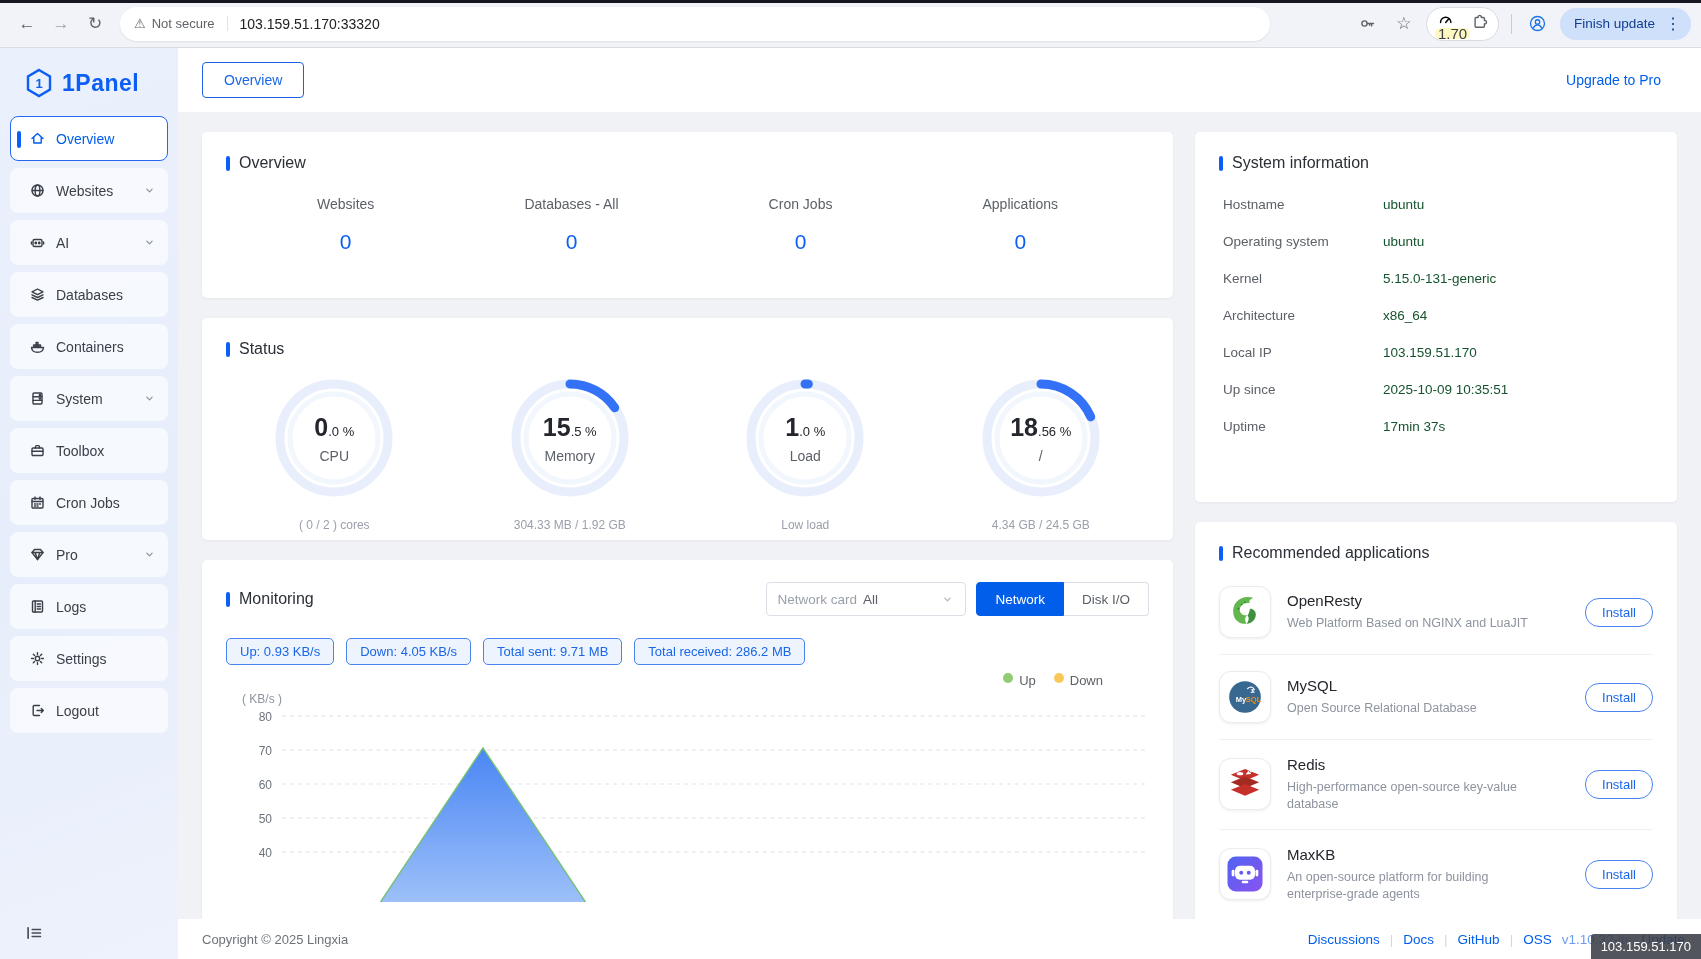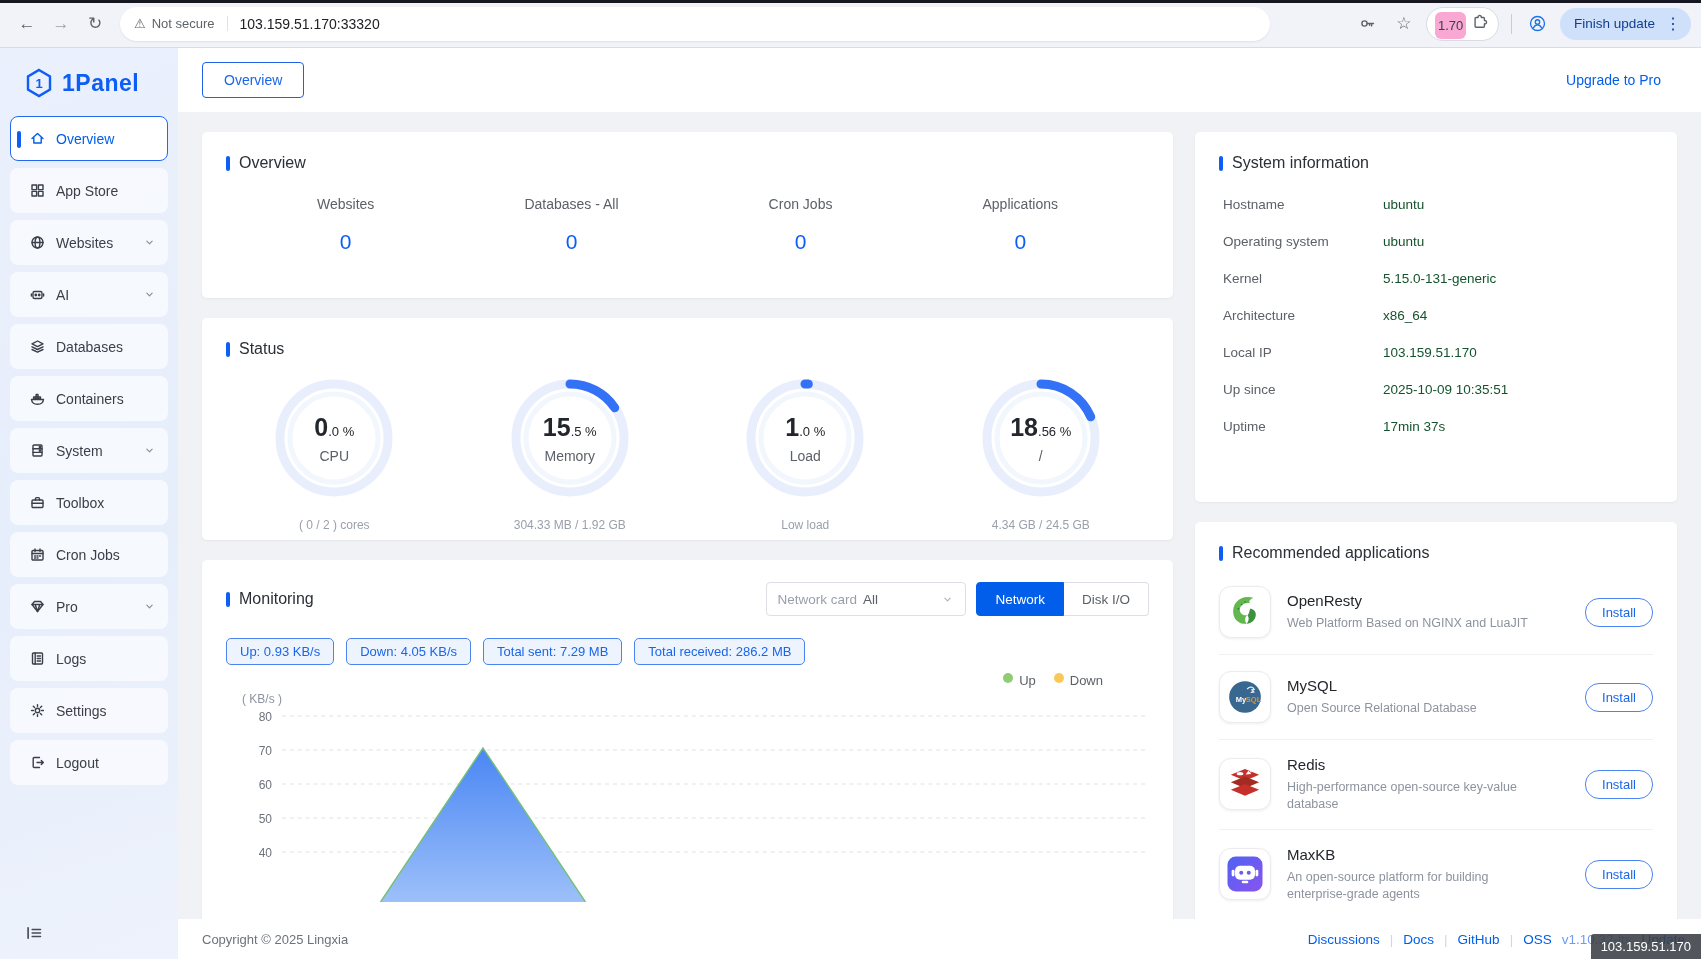--- a/index.html
+++ b/index.html
@@ -11,21 +11,21 @@
   .chrome-top::before { content:""; position:absolute; top:0; left:0; right:0; height:3px; background:#171722; }
   .nav-btn { width:30px; height:30px; border-radius:50%; display:flex; align-items:center; justify-content:center; font-size:17px; color:#5f6368; margin:0 2px; }
   .nav-btn.dim { color:#9aa0a6; }
   .omnibox { flex:0 0 1150px; height:34px; background:#fff; border-radius:17px; display:flex; align-items:center; margin-left:8px; box-shadow:0 1px 2px rgba(0,0,0,.08); padding:0 14px; }
   .ns-chip { display:flex; align-items:center; gap:6px; color:#5f6368; font-size:13px; padding-right:12px; border-right:1px solid #e0e2e6; }
   .url-text { font-size:14px; color:#202124; margin-left:12px; }
   .chrome-right { display:flex; align-items:center; margin-left:auto; gap:8px; }
   .cicon { width:28px; height:28px; display:flex; align-items:center; justify-content:center; color:#5f6368; font-size:17px; }
   .ext-pill { height:34px; border:1px solid #dadce0; border-radius:17px; background:#fff; display:flex; align-items:center; gap:8px; padding:0 10px; }
   .zoom-wrap { position:relative; width:26px; height:28px; }
-  .zoom-badge { position:absolute; left:-2px; bottom:-1px; background:#f9a8d4; border-radius:6px; font-size:13px; color:#3c4043; padding:8px 3px; line-height:11px; }
+  .zoom-badge { position:absolute; left:-2px; bottom:-1px; background:#fef9c3; border-radius:6px; font-size:15px; color:#3c4043; padding:0 3px; line-height:11px; }
   .vdiv { width:1px; height:20px; background:#c8cbd0; margin:0 4px; }
   .finish-pill { height:32px; background:#cfe0fb; border-radius:16px; display:flex; align-items:center; gap:6px; padding:0 6px 0 14px; color:#123d8f; font-size:13.5px; }
   .kebab { font-size:16px; color:#123d8f; padding:0 4px; }
 
   
   .app { position:absolute; top:48px; left:0; right:0; bottom:0; display:flex; }
   .sidebar { width:178px; flex:none; background:linear-gradient(160deg,#eaf0fc 0%,#e7eefb 55%,#edf2fb 100%); position:relative; padding:10px 10px 0 10px; }
   .brand { display:flex; align-items:center; gap:8px; padding:10px 6px 18px 14px; }
   .brand-hex { color:#0d5ef4; }
   .brand-name { font-size:23px; font-weight:bold; color:#0d5ef4; letter-spacing:.5px; }
@@ -184,29 +184,20 @@
       </div>
 
       <div class="menu-item active">
         <svg class="i" viewBox="0 0 17 17">
             <path d="M3 8.5 L8.5 3.5 L14 8.5 M4.8 7.6 V13 H12.2 V7.6"></path>
           </svg>
         <span>Overview</span>
       </div>
       <div class="menu-item">
         <svg class="i" viewBox="0 0 17 17">
-            <rect x="3" y="3" width="4.6" height="4.6"></rect>
-            <rect x="9.4" y="3" width="4.6" height="4.6"></rect>
-            <rect x="3" y="9.4" width="4.6" height="4.6"></rect>
-            <rect x="9.4" y="9.4" width="4.6" height="4.6"></rect>
-          </svg>
-        <span>App Store</span>
-      </div>
-      <div class="menu-item">
-        <svg class="i" viewBox="0 0 17 17">
             <circle cx="8.5" cy="8.5" r="5.5"></circle>
             <ellipse cx="8.5" cy="8.5" rx="2.4" ry="5.5"></ellipse>
             <path d="M3 8.5 H14"></path>
           </svg>
         <span>Websites</span>
         <svg class="i i-sm chev" viewBox="0 0 17 17">
             <path d="M5.5 7 l3 3 3-3"></path>
           </svg>
       </div>
       <div class="menu-item">
@@ -424,21 +415,21 @@
                 </div>
                 <div class="seg">
                   <div class="seg-btn first active">Network</div>
                   <div class="seg-btn last">Disk I/O</div>
                 </div>
               </div>
             </div>
             <div class="badges">
               <span class="badge">Up: 0.93 KB/s</span>
               <span class="badge">Down: 4.05 KB/s</span>
-              <span class="badge">Total sent: 7.29 MB</span>
+              <span class="badge">Total sent: 9.71 MB</span>
               <span class="badge">Total received: 286.2 MB</span>
             </div>
             <div class="legend">
               <span class="lg-item">
                   <span class="lg-dot" style="background: rgb(145, 204, 117);"></span>
                   <span>Up</span>
                 </span>
               <span class="lg-item">
                   <span class="lg-dot" style="background: rgb(250, 200, 88);"></span>
                   <span>Down</span>

